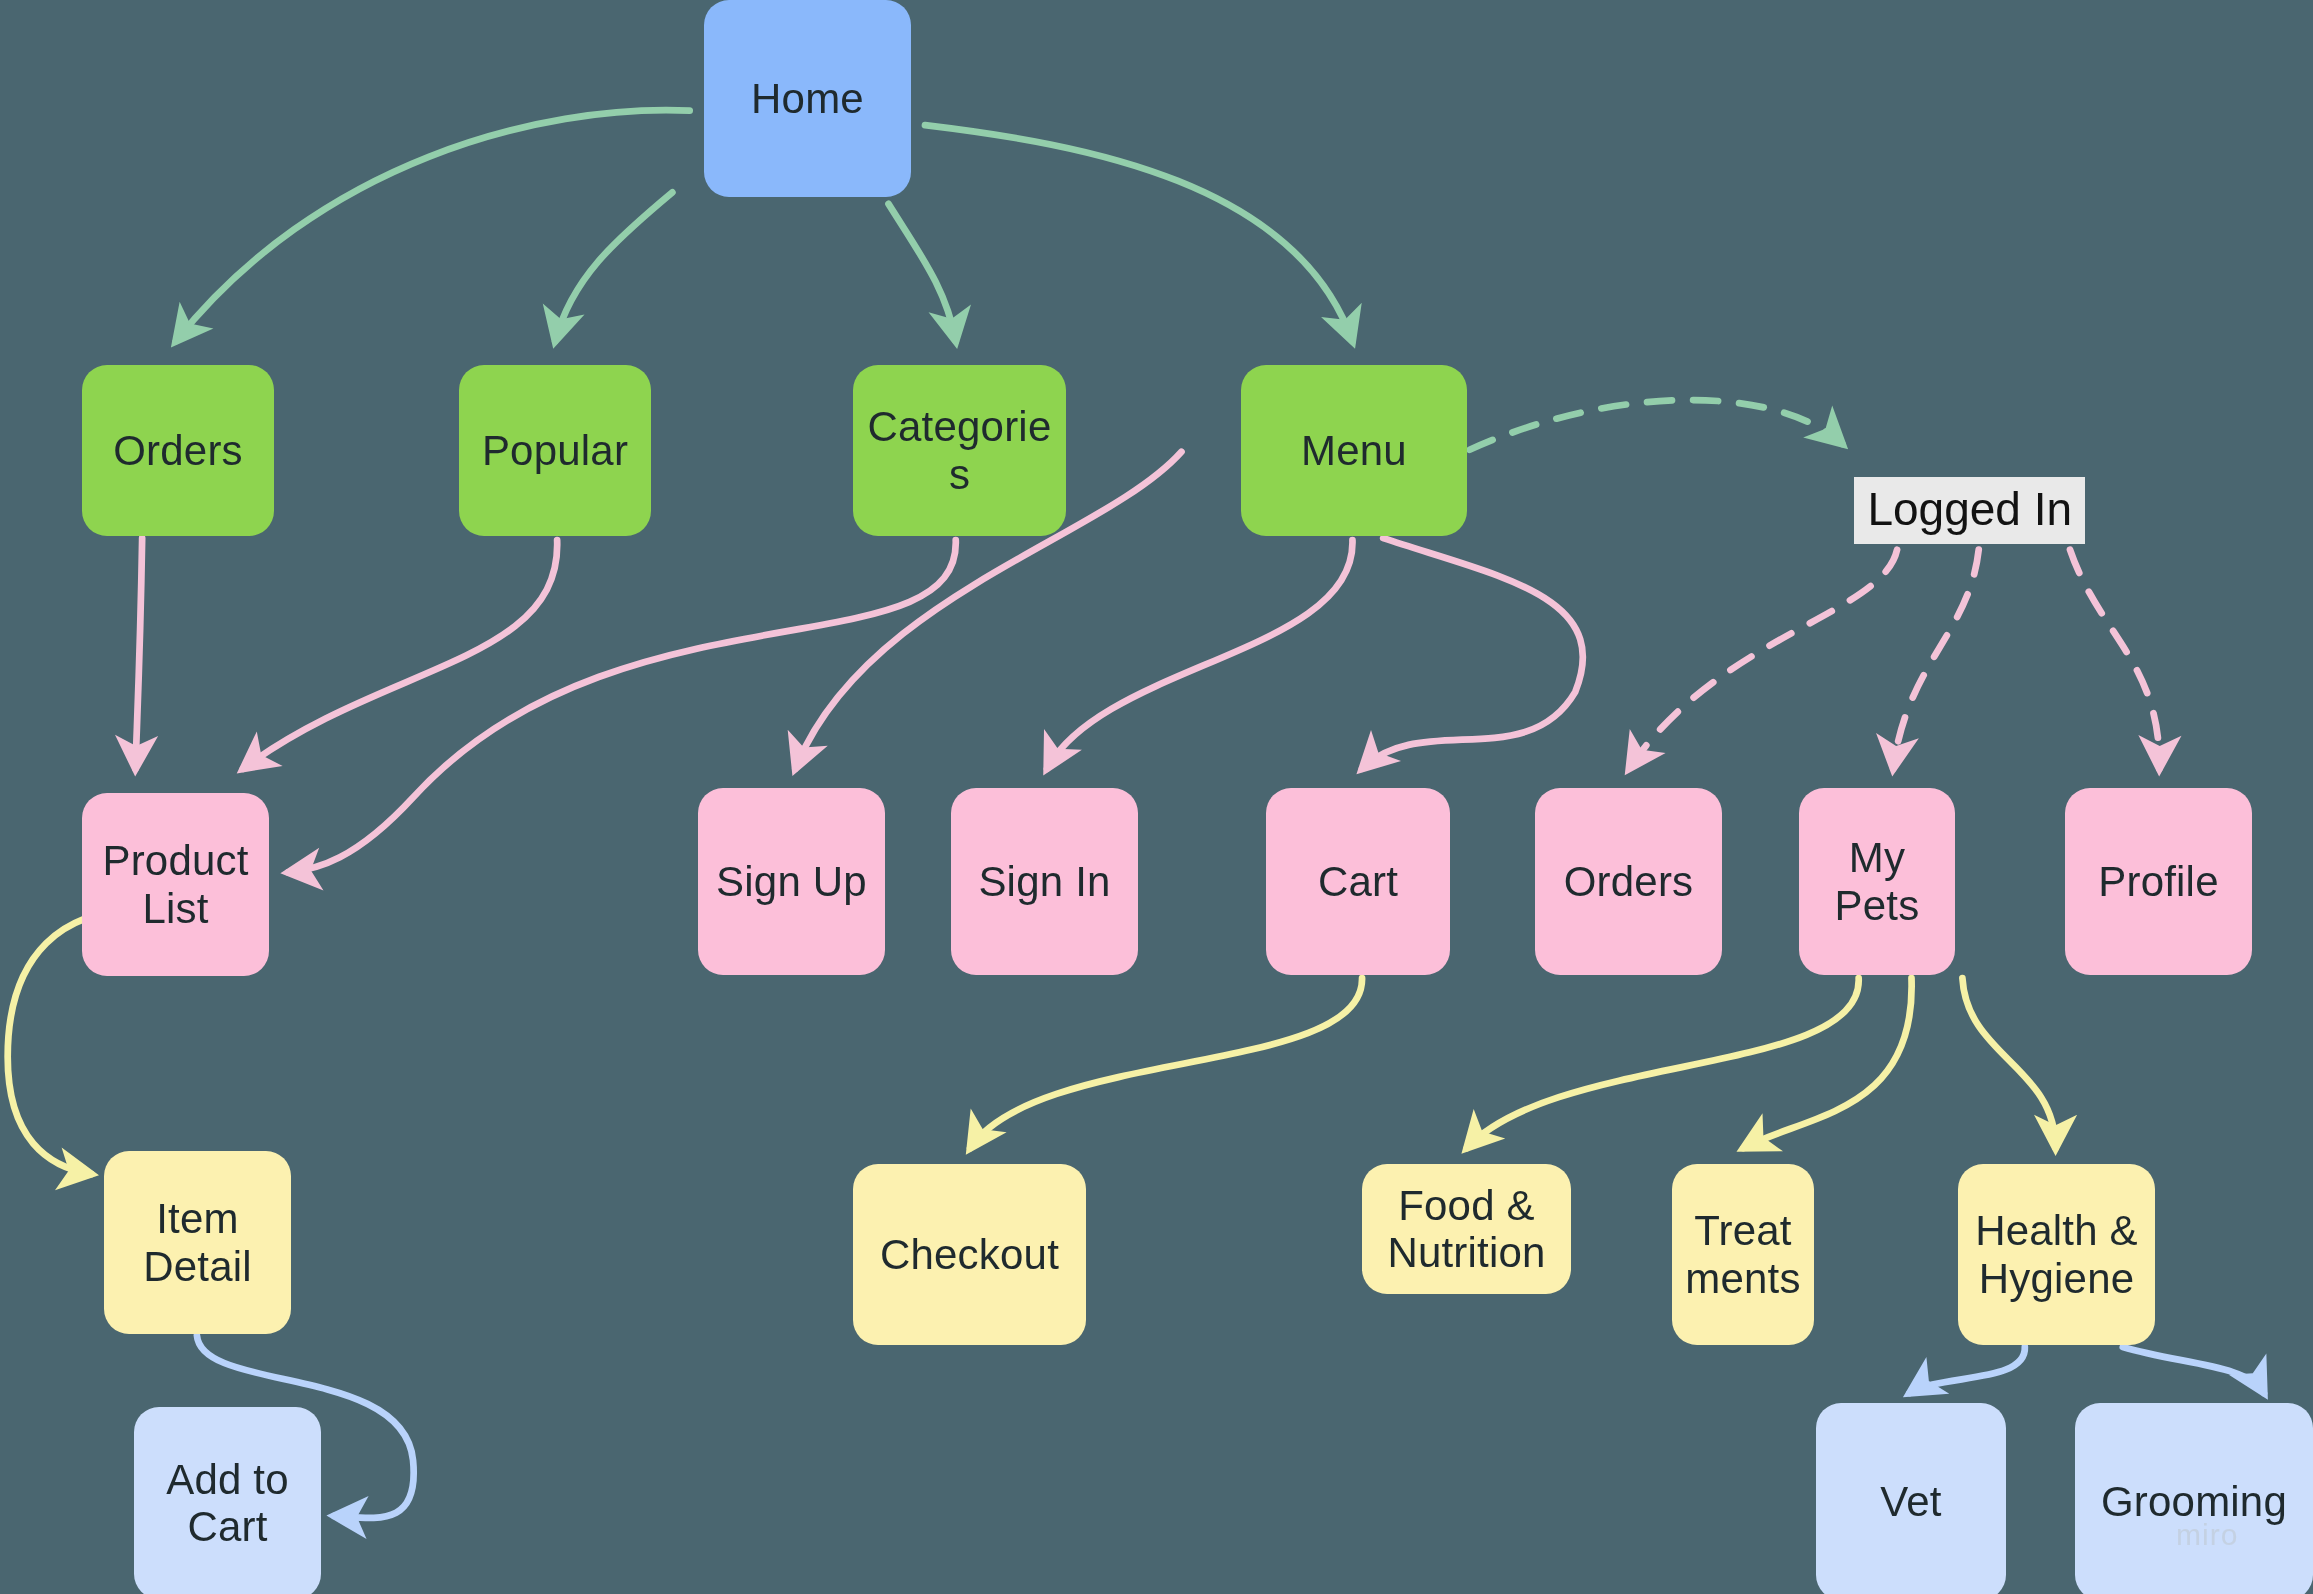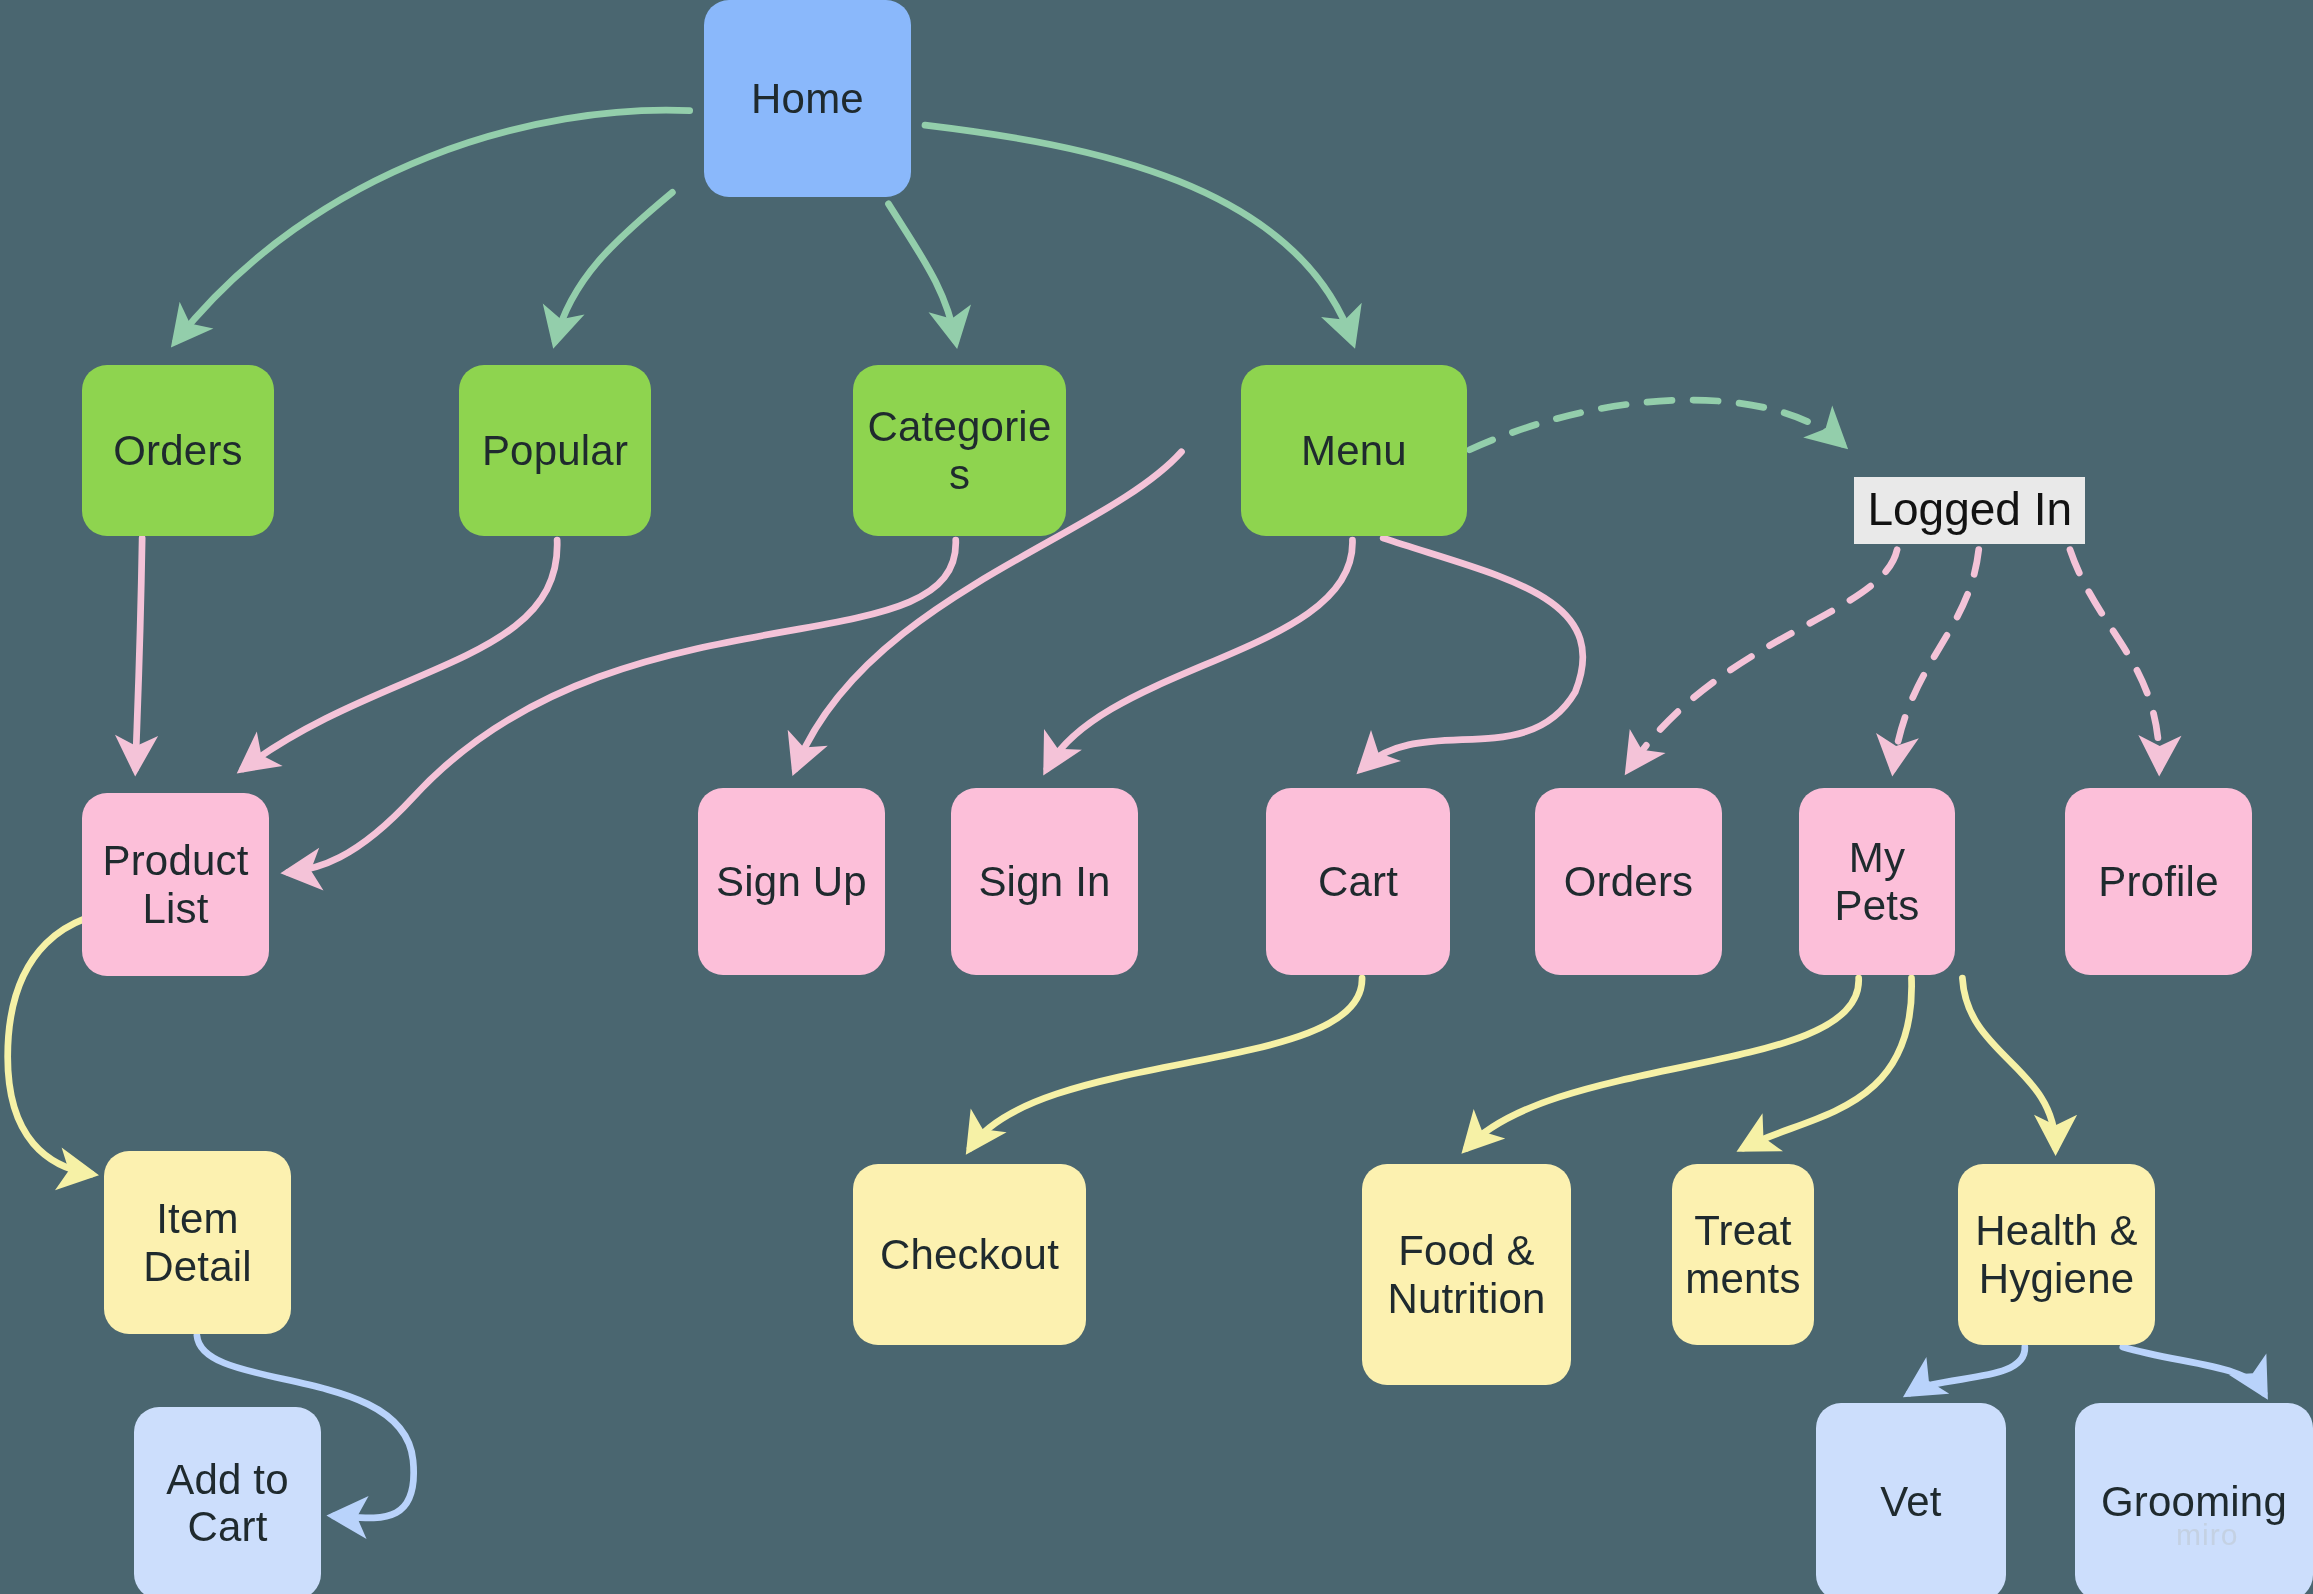--- a/index.html
+++ b/index.html
@@ -130,21 +130,21 @@
   <div class="node pink" style="left:82px;top:793px;width:187px;height:183px;">Product List</div>
   <div class="node pink" style="left:698px;top:788px;width:187px;height:187px;">Sign Up</div>
   <div class="node pink" style="left:951px;top:788px;width:187px;height:187px;">Sign In</div>
   <div class="node pink" style="left:1266px;top:788px;width:184px;height:187px;">Cart</div>
   <div class="node pink" style="left:1535px;top:788px;width:187px;height:187px;">Orders</div>
   <div class="node pink" style="left:1799px;top:788px;width:156px;height:187px;">My Pets</div>
   <div class="node pink" style="left:2065px;top:788px;width:187px;height:187px;">Profile</div>
 
   <div class="node yellow" style="left:104px;top:1151px;width:187px;height:183px;">Item Detail</div>
   <div class="node yellow" style="left:853px;top:1164px;width:233px;height:181px;">Checkout</div>
-  <div class="node yellow" style="left:1362px;top:1164px;width:209px;height:221px;">Food &amp; Nutrition</div>
+  <div class="node yellow" style="left:1362px;top:1164px;width:209px;height:130px;">Food &amp; Nutrition</div>
   <div class="node yellow" style="left:1672px;top:1164px;width:142px;height:181px;">Treatments</div>
   <div class="node yellow" style="left:1958px;top:1164px;width:197px;height:181px;border-radius:25px;">Health &amp; Hygiene</div>
 
   <div class="node lblue" style="left:134px;top:1407px;width:187px;height:192px;">Add to Cart</div>
   <div class="node lblue" style="left:1816px;top:1403px;width:190px;height:197px;">Vet</div>
   <div class="node lblue" style="left:2075px;top:1403px;width:238px;height:197px;">Grooming</div>
 
   <div class="sticky-label" style="left:1854px;top:477px;">Logged In</div>
 
   <div class="watermark" style="left:2176px;top:1518px;">miro</div>

